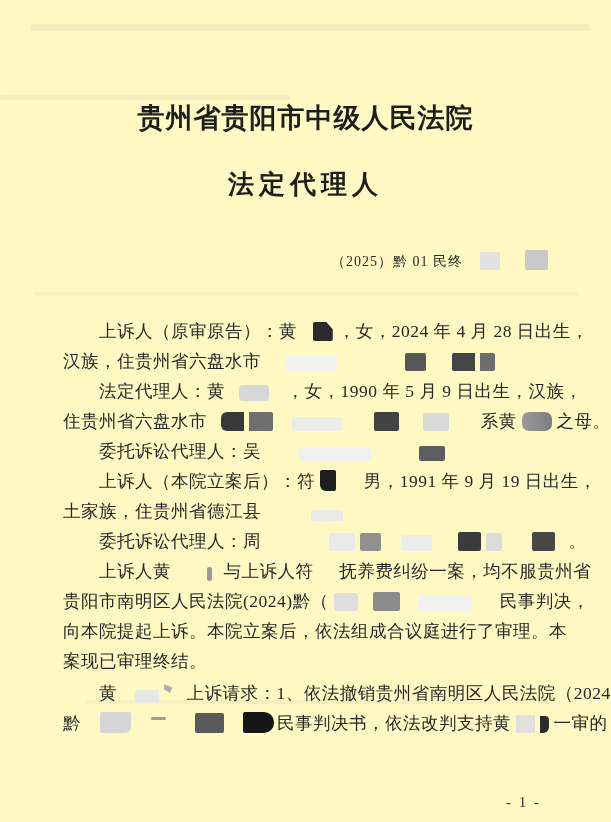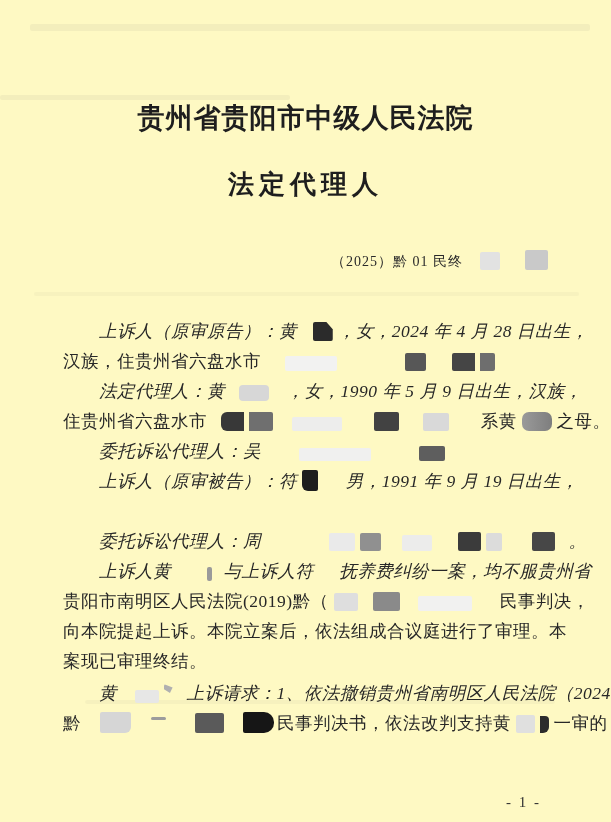--- a/index.html
+++ b/index.html
@@ -23,21 +23,21 @@
     letter-spacing:5px;color:#1e1e1e;white-space:nowrap;
   }
   .case-line{
     position:absolute;top:250px;left:331px;
     font-size:14px;letter-spacing:1px;white-space:nowrap;color:#2a2a2a;
   }
   .line{
     position:absolute;left:63px;height:24px;line-height:23px;
     font-size:17.5px;letter-spacing:0.5px;white-space:nowrap;color:#272727;
   }
-  .indent{padding-left:36px;font-style:italic;}
+  .indent{padding-left:36px;}
   .rd{display:inline-block;vertical-align:-4px;border-radius:2px;}
   .sp{display:inline-block;}
   .pageno{
     position:absolute;top:794px;left:506px;
     font-size:15px;letter-spacing:2px;color:#333;
     font-family:"Liberation Serif","DejaVu Serif",serif;
   }
 </style>
 </head>
 <body>
@@ -105,26 +105,31 @@
 
   <div class="line indent" style="top:440px;">
     <span>委托诉讼代理人：吴</span>
     <span class="sp" style="width:28px;"></span>
     <span class="rd" style="width:72px;height:13px;background:#f0f0ef;"></span>
     <span class="sp" style="width:38px;"></span>
     <span class="rd" style="width:26px;height:15px;background:#5e5e5e;"></span>
   </div>
 
   <div class="line indent" style="top:470px;">
-    <span>上诉人（原审被告）：符</span>
+    <span>上诉人（本院立案后）：符</span>
     <span class="rd" style="width:16px;height:21px;background:#1e1e1e;border-radius:2px 2px 2px 6px;"></span>
     <span class="sp" style="width:18px;"></span>
     <span>男，1991 年 9 月 19 日出生，</span>
   </div>
 
+  <div class="line" style="top:500px;">
+    <span>土家族，住贵州省德江县</span>
+    <span class="sp" style="width:40px;"></span>
+    <span class="rd" style="width:32px;height:11px;background:#eaeae9;"></span>
+  </div>
 
   <div class="line indent" style="top:560px;">
     <span>上诉人黄</span>
     <span class="sp" style="width:26px;"></span>
     <span class="rd" style="width:5px;height:14px;background:#9a9a9a;"></span>
     <span class="sp" style="width:2px;"></span>
     <span>与上诉人符</span>
     <span class="sp" style="width:16px;"></span>
     <span>抚养费纠纷一案，均不服贵州省</span>
   </div>
@@ -139,21 +144,21 @@
     <span class="sp" style="width:16px;"></span>
     <span class="rd" style="width:23px;height:19px;background:#3b3b3b;"></span>
     <span class="rd" style="width:16px;height:18px;background:#dcdcdb;"></span>
     <span class="sp" style="width:20px;"></span>
     <span class="rd" style="width:23px;height:19px;background:#474747;"></span>
     <span class="sp" style="width:4px;"></span>
     <span>。</span>
   </div>
 
   <div class="line" style="top:590px;">
-    <span>贵阳市南明区人民法院(2019)黔（</span>
+    <span>贵阳市南明区人民法院(2024)黔（</span>
     <span class="rd" style="width:24px;height:18px;background:#dedede;"></span>
     <span class="sp" style="width:6px;"></span>
     <span class="rd" style="width:27px;height:19px;background:#8a8a8a;"></span>
     <span class="sp" style="width:8px;"></span>
     <span class="rd" style="width:54px;height:15px;background:#f1f1f0;"></span>
     <span class="sp" style="width:18px;"></span>
     <span>民事判决，</span>
   </div>
 
   <div class="line" style="top:650px;">

